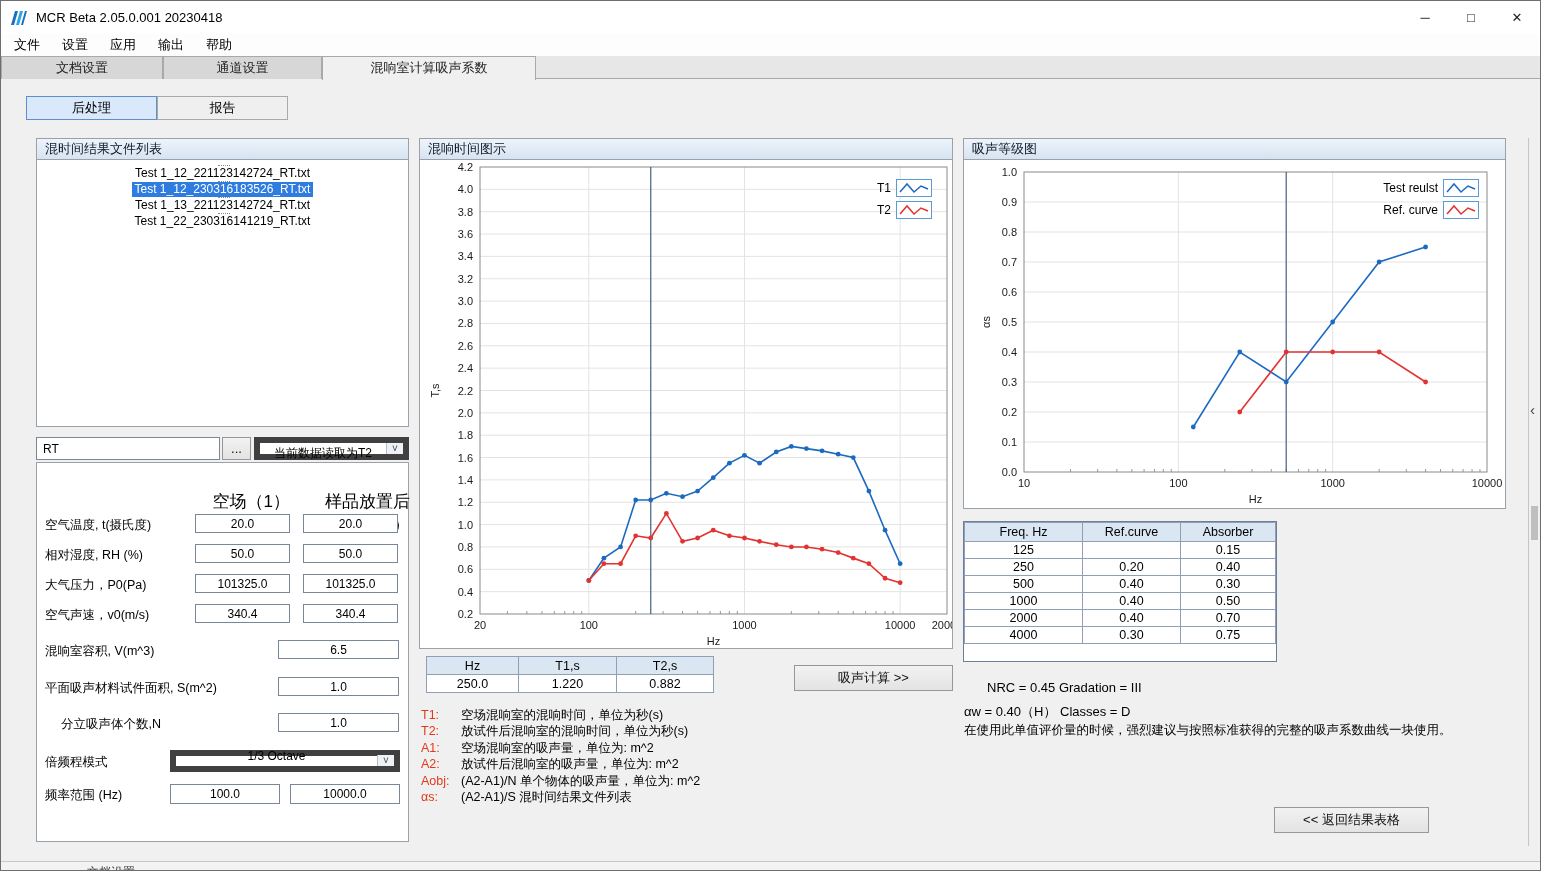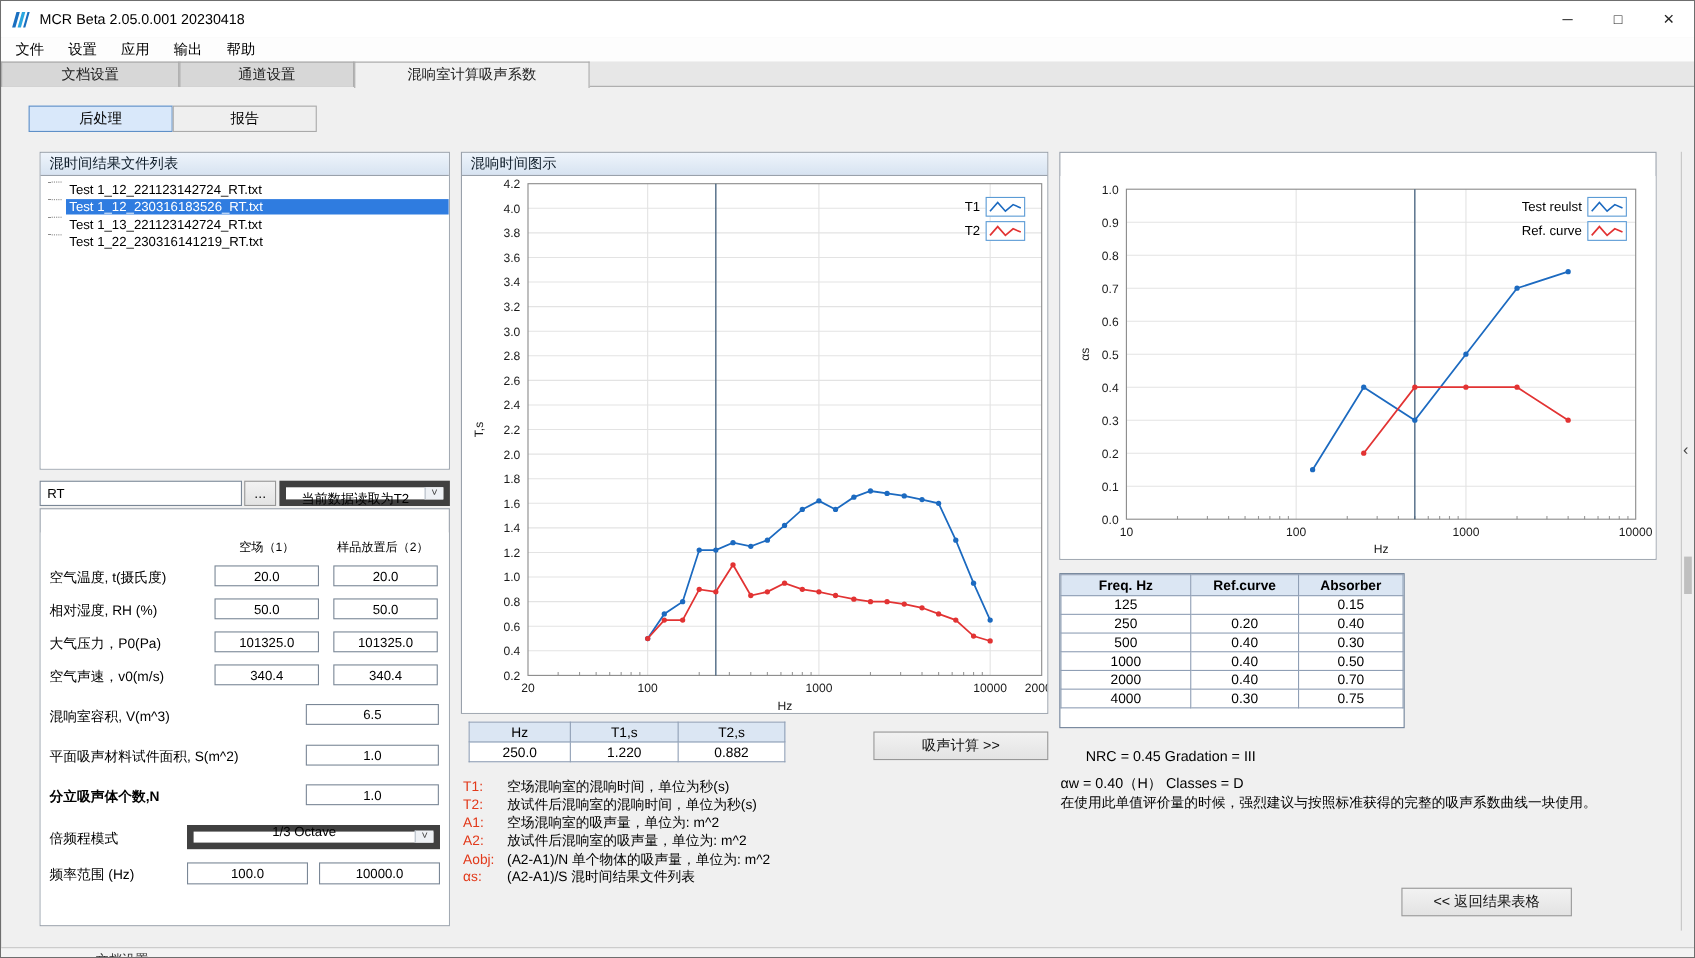--- a/index.html
+++ b/index.html
@@ -27,49 +27,49 @@
   .subtab { position:absolute; top:95px; width:131px; height:24px; line-height:22px; text-align:center; font-size:13px; background:#efefef; border:1px solid #a9a9a9; color:#000; }
   .subtab.active { background:#d9e8fa; border-color:#5e8fc7; }
 
   
   .panel { position:absolute; background:#fff; border:1px solid #99a1ab; }
   .panel-header { height:21px; background:linear-gradient(#eef4fb,#d7e3f1); border-bottom:1px solid #99a1ab; font-size:13px; line-height:20px; padding:0 8px; color:#0d1b28; }
   .panel-body { position:absolute; top:21px; left:0; right:0; bottom:0; background:#fff; }
 
   
   .file-list { padding-top:5px; overflow:hidden; }
-  .file-row { display:flex; align-items:flex-start; height:16px; font-size:12px; color:#000; }
+  .file-row { display:flex; align-items:center; height:16px; font-size:12px; color:#000;flex-direction:column; }
   .tree-dash { width:12px; border-top:1px dotted #8a8a8a; margin:0 4px 0 7px; flex:none; }
   .file-label { flex:1; padding:0 3px; white-space:nowrap; }
   .file-row.selected .file-label { background:#2f7ce0; color:#fff; }
 
   
   .tb { position:absolute; border:1px solid #7a8796; background:#fff; font-size:12px; text-align:center; height:19px; color:#000; font-family:inherit; }
   .combo { position:absolute; background:#fff; border:6px solid #404040; display:flex; align-items:stretch; }
   .combo-text { flex:1; text-align:center; font-size:12px; line-height:20px; color:#000; }
   .combo-arrow { width:17px; border-left:1px solid #b5bdc7; background:#eef1f5; display:flex; align-items:center; justify-content:center; font-size:10px; color:#444; }
   .btn { position:absolute; background:linear-gradient(#f2f2f2,#e3e3e3); border:1px solid #979797; font-size:13px; font-family:inherit; display:flex; align-items:center; justify-content:center; color:#111; }
 
   .calc-label { position:absolute; font-size:12.5px; color:#000; white-space:nowrap; }
-  .col-head { position:absolute; font-size:11px; color:#000; text-align:center; }
+  .col-head { position:absolute; font-size:17px; color:#000; text-align:right; }
 
   
   .chart-legend { position:absolute; display:flex; flex-direction:column; gap:1px; z-index:3; }
   .legend-row { display:flex; align-items:center; justify-content:flex-end; gap:5px; height:21px; }
   .legend-label { font-size:12px; color:#000; }
   .legend-sample { width:36px; height:18px; border:1px solid #5b9bd5; background:#fff; display:flex; align-items:center; justify-content:center; }
 
   
   .ctable { position:absolute; border-collapse:collapse; table-layout:fixed; background:#fff; font-size:12.5px; border:1px solid #6d7f96; }
   .ctable th { background:#dbe6f3; font-weight:normal; border:1px solid #8f9fb5; height:18px; color:#000; }
   .ctable td { border:1px solid #8f9fb5; text-align:center; height:18px; color:#000; }
 
   .awrap { position:absolute; background:#fff; border:1px solid #6d7f96; }
   .awrap table { width:100%; border-collapse:collapse; table-layout:fixed; font-size:12.5px; }
-  .awrap th { background:#dbe6f3; font-weight:bold; border:1px solid #8f9fb5; height:19px; color:#000; }
+  .awrap th { background:#dbe6f3; font-weight:normal; border:1px solid #8f9fb5; height:19px; color:#000; }
   .awrap td { border:1px solid #8f9fb5; text-align:center; height:17px; color:#000; }
 
   
   .notes { position:absolute; left:420px; top:706px; font-size:12.5px; line-height:16.4px; color:#000; }
   .note-label { color:#e2391a; min-width:36px; display:inline-block; margin-right:4px; }
 
   .nrc-line { position:absolute; left:986px; top:679px; font-size:13px; color:#000; }
   .aw-line  { position:absolute; left:963px; top:702px; font-size:13px; color:#000; }
   .abs-note { position:absolute; left:963px; top:721px; width:552px; font-size:12.5px; color:#000; }
 
@@ -171,21 +171,21 @@
       <div class="calc-label" style="left:8px; top:123px;">空气声速，v0(m/s)</div>
       <input class="tb" style="left: 158px; top: 120px; width: 95px;" value="340.4">
       <input class="tb" style="left: 266px; top: 120px; width: 95px;" value="340.4">
 
       <div class="calc-label" style="left:8px; top:159px;">混响室容积, V(m^3)</div>
       <input class="tb" style="left: 241px; top: 156px; width: 121px;" value="6.5">
 
       <div class="calc-label" style="left:8px; top:196px;">平面吸声材料试件面积, S(m^2)</div>
       <input class="tb" style="left: 241px; top: 193px; width: 121px;" value="1.0">
 
-      <div class="calc-label" style="left:8px; top:232px;font-weight:bold;">分立吸声体个数,N</div>
+      <div class="calc-label" style="left:24px; top:232px;">分立吸声体个数,N</div>
       <input class="tb" style="left: 241px; top: 229px; width: 121px;" value="1.0">
 
       <div class="calc-label" style="left:8px; top:270px;">倍频程模式</div>
       <div class="combo" style="left:133px; top:266px; width:230px; height:22px;align-items:flex-end;">
         <span class="combo-text">1/3 Octave</span>
         <span class="combo-arrow">˅</span>
       </div>
 
       <div class="calc-label" style="left:8px; top:303px;">频率范围 (Hz)</div>
       <input class="tb" style="left: 133px; top: 300px; width: 110px; height: 20px;" value="100.0">
@@ -362,20 +362,21 @@
   <div class="notes" id="legend-notes">
       <div><span class="note-label">T1:</span><span>空场混响室的混响时间，单位为秒(s)</span></div>
       <div><span class="note-label">T2:</span><span>放试件后混响室的混响时间，单位为秒(s)</span></div>
       <div><span class="note-label">A1:</span><span>空场混响室的吸声量，单位为: m^2</span></div>
       <div><span class="note-label">A2:</span><span>放试件后混响室的吸声量，单位为: m^2</span></div>
       <div><span class="note-label">Aobj:</span><span>(A2-A1)/N 单个物体的吸声量，单位为: m^2</span></div>
       <div><span class="note-label">αs:</span><span>(A2-A1)/S 混时间结果文件列表</span></div>
     </div>
 
   <div class="panel" style="left:962px; top:137px; width:543px; height:371px;">
+    <div class="panel-header">吸声等级图</div>
     <div class="panel-body" id="abs-chart"><svg width="541" height="348">
           <rect x="60" y="12" width="463" height="300" fill="#ffffff"></rect>
           <text x="53" y="316" text-anchor="end" font-size="11" fill="#1a1a1a">0.0</text>
           <line x1="60" y1="282" x2="523" y2="282" stroke="#e3e3e3" stroke-width="1"></line>
           <text x="53" y="286" text-anchor="end" font-size="11" fill="#1a1a1a">0.1</text>
           <line x1="60" y1="252" x2="523" y2="252" stroke="#e3e3e3" stroke-width="1"></line>
           <text x="53" y="256" text-anchor="end" font-size="11" fill="#1a1a1a">0.2</text>
           <line x1="60" y1="222" x2="523" y2="222" stroke="#e3e3e3" stroke-width="1"></line>
           <text x="53" y="226" text-anchor="end" font-size="11" fill="#1a1a1a">0.3</text>
           <line x1="60" y1="192" x2="523" y2="192" stroke="#e3e3e3" stroke-width="1"></line>

